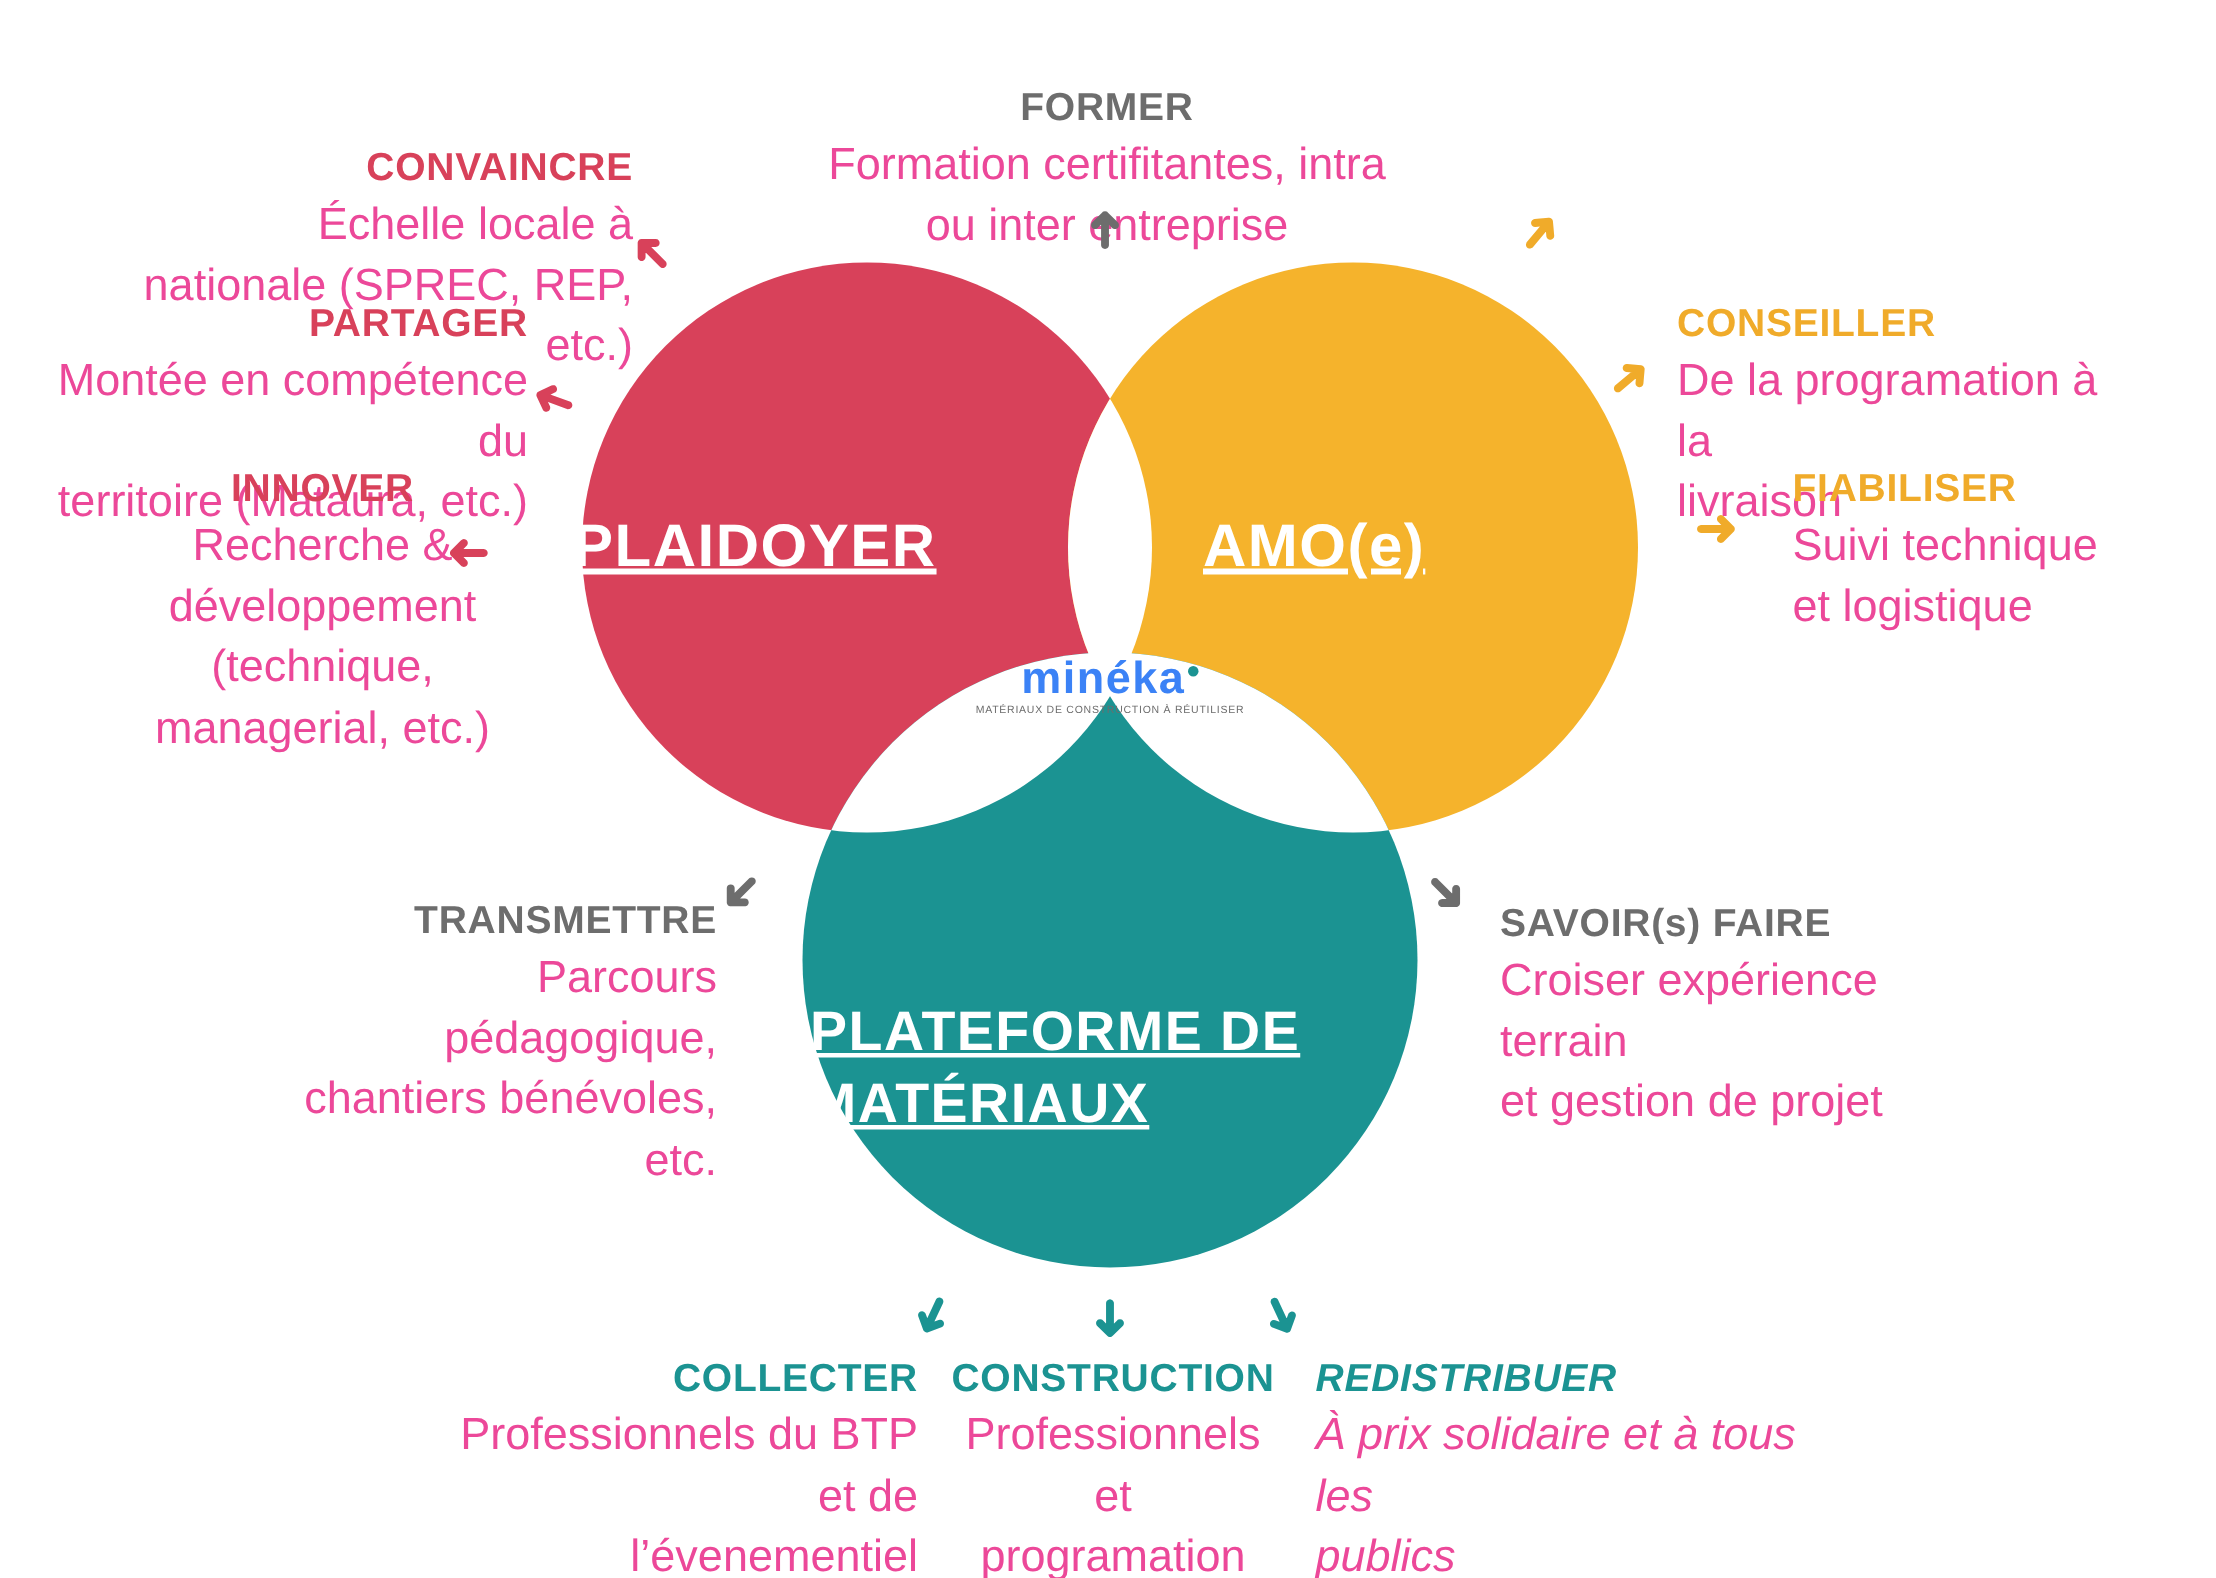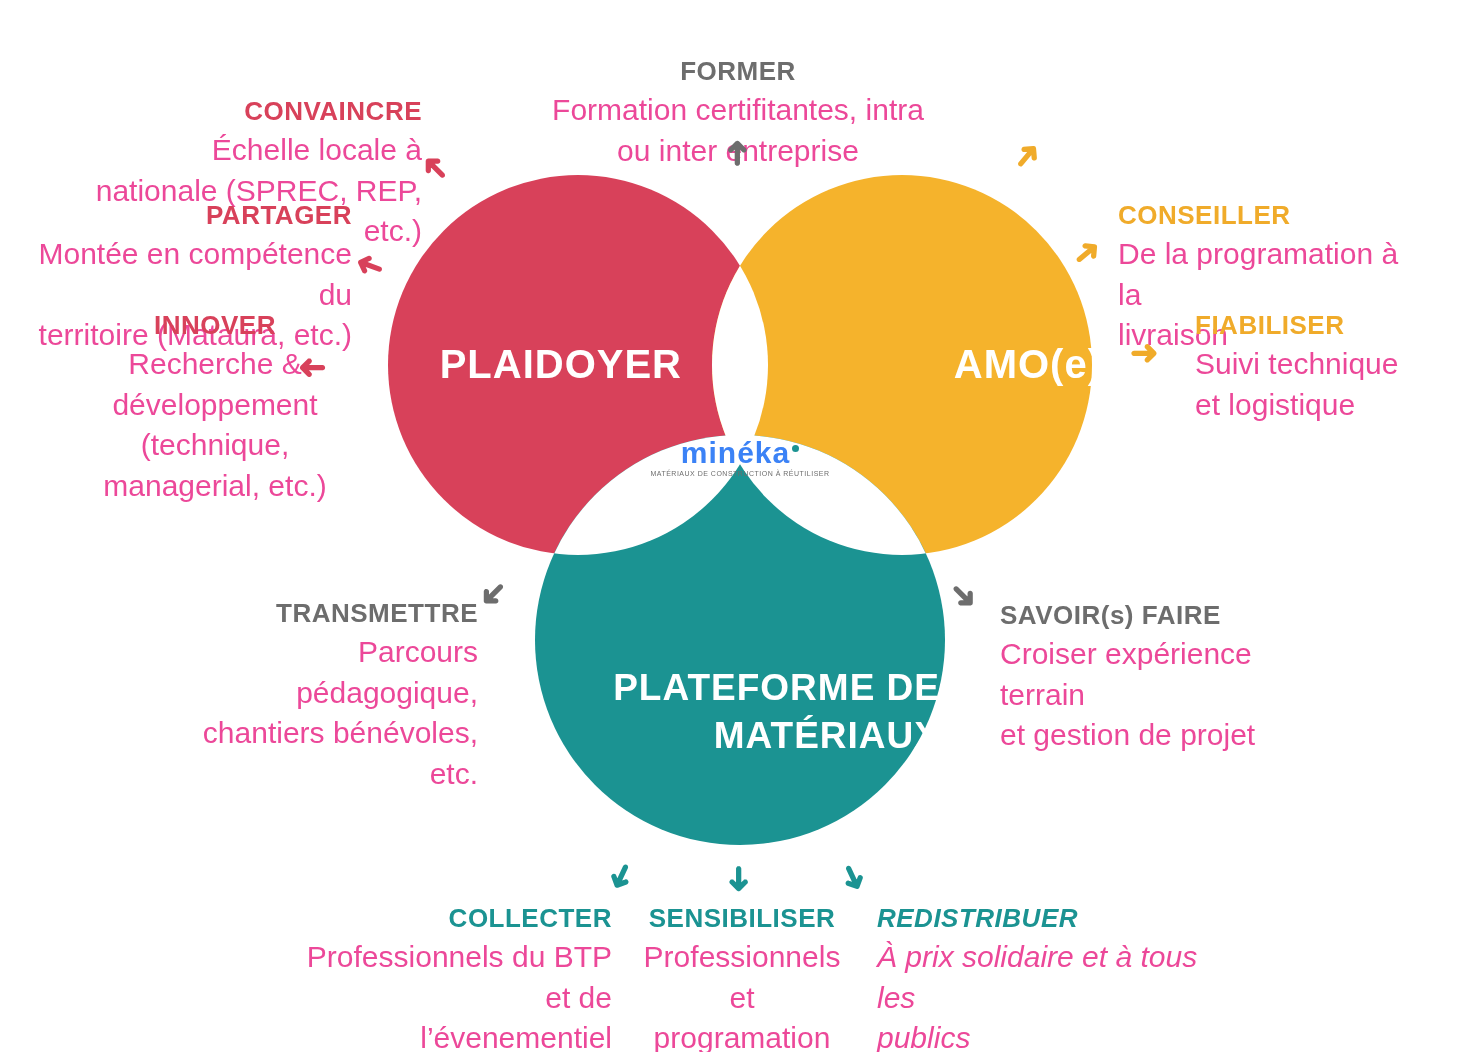--- a/index.html
+++ b/index.html
@@ -14,23 +14,24 @@
   .venn { position: absolute; left: 0; top: 0; }
   .c-red   { fill: var(--red); }
   .c-yellow{ fill: var(--yellow); }
   .c-teal  { fill: var(--teal); }
   .c-white { fill: #ffffff; }
 
   .circle-label {
     position: absolute;
     color: #ffffff;
     font-weight: bold;
-    text-align: right;
+    text-align: left;
     letter-spacing: 1px;
     white-space: pre-line;
+    text-decoration: underline;
   }
   .label-plaidoyer { left: 382px; top: 342px; width: 300px; font-size: 40px; }
   .label-amo       { left: 802px; top: 342px; width: 300px; font-size: 40px; }
   .label-plateforme{ left: 540px; top: 640px; width: 400px; font-size: 37px; line-height: 1.3; margin-top: 24px; }
 
   .logo {
     position: absolute;
     left: 640px; top: 438px; width: 200px;
     text-align: center;
   }
@@ -180,21 +181,21 @@
 et gestion de projet</div>
   </div>
 
   <div class="ann t-teal align-right" style="left:292px; top:903px; width:320px;">
     <div class="ann-title">COLLECTER</div>
     <div class="ann-body">Professionnels du BTP et de
 l’évenementiel</div>
   </div>
 
   <div class="ann t-teal align-center" style="left:632px; top:903px; width:220px;">
-    <div class="ann-title">SENSIBILISER</div>
+    <div class="ann-title">CONSTRUCTION</div>
     <div class="ann-body">Professionnels et
 programation</div>
   </div>
 
   <div class="ann t-teal align-left" style="left:877px; top:903px; width:330px;font-style:italic;">
     <div class="ann-title">REDISTRIBUER</div>
     <div class="ann-body">À prix solidaire et à tous les
 publics</div>
   </div>
 

